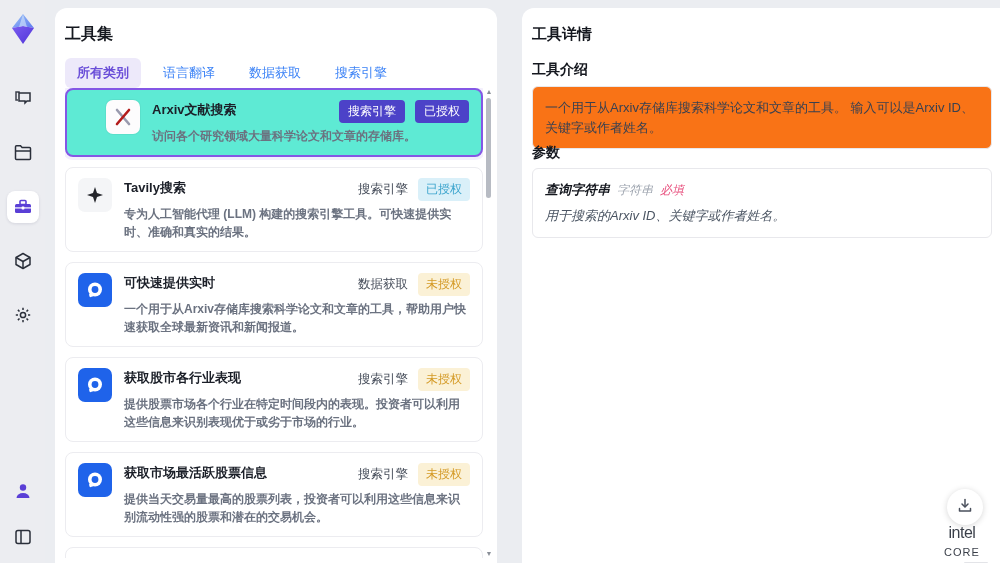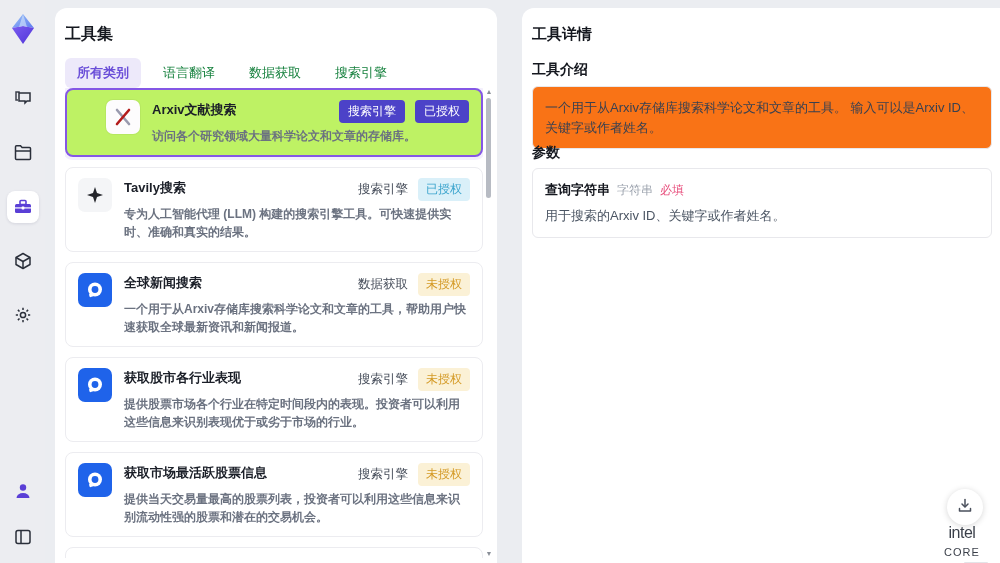--- a/index.html
+++ b/index.html
@@ -21,27 +21,27 @@
 
   
   .panel-left { position:absolute; left:55px; top:8px; width:442px; height:555px;
     background:#fff; border-radius:12px 12px 0 0; }
   .panel-right { position:absolute; left:522px; top:8px; width:491px; height:555px;
     background:#fff; border-radius:12px 0 0 0; }
 
   
   .lp-title { position:absolute; left:10px; top:16px; font-size:16px; font-weight:bold; color:#15181f; }
   .tabs { position:absolute; left:10px; top:50px; display:flex; gap:10px; align-items:flex-start; }
-  .tab { font-size:13px; color:#15803d; padding:6px 12px; border-radius:6px; cursor:pointer; white-space:nowrap; }
+  .tab { font-size:13px; color:#3b82f6; padding:6px 12px; border-radius:6px; cursor:pointer; white-space:nowrap; }
   .tab.active { background:#ede9fa; color:#6a4ed8; font-weight:bold; }
 
   .tool-list { position:absolute; left:10px; top:80px; width:418px; height:470px; overflow:hidden; }
   .tool-card { position:relative; display:flex; background:#fff; border:1px solid #ececf0;
     border-radius:8px; padding:10px 12px; margin-bottom:10px; cursor:pointer; }
-  .tool-card.selected { border:2px solid #8457e5; background:#bef264;
+  .tool-card.selected { border:2px solid #8457e5; background:#5eead4;
     box-shadow:0 0 0 3px rgba(140,100,235,.10);padding-left:39px; }
   .tool-icon { width:34px; height:34px; border-radius:7px; flex:0 0 34px; margin-right:12px;
     display:flex; align-items:center; justify-content:center; }
   .tool-icon.lightbox { background:#f4f5f7; }
   .tool-icon.whitebox { background:#fdfcfd; box-shadow:0 0 0 1px rgba(0,0,0,.04); }
   .tool-icon.bluebox { background:#1f63ea; }
   .tool-body { flex:1; min-width:0; }
   .tool-toprow { display:flex; align-items:flex-start; justify-content:space-between; }
   .tool-name { font-size:13px; font-weight:bold; color:#1b1f28; padding-top:1px; }
   .tool-desc { font-size:12px; color:#6b7280; line-height:1.5; margin-top:4px;font-weight:bold; }
@@ -57,21 +57,21 @@
   .lscroll .arrow { position:absolute; left:0; width:8px; font-size:7px; color:#8a8f98; text-align:center; line-height:8px; }
   .lscroll .thumb { position:absolute; left:1px; top:10px; width:5px; height:100px; background:#b7bbc3; border-radius:3px; }
 
   
   .rp-title { position:absolute; left:10px; top:17px; font-size:15px; font-weight:bold; color:#15181f; }
   .rp-sub1 { position:absolute; left:10px; top:53px; font-size:14px; font-weight:bold; color:#15181f; }
   .intro-box { position:absolute; left:10px; top:78px; width:460px; border:1px solid #e8e8ec;
     border-radius:6px; padding:11px 12px; font-size:13px; color:#3a4150; line-height:1.5; background:#f97316; }
   .rp-sub2 { position:absolute; left:10px; top:136px; font-size:14px; font-weight:bold; color:#15181f; }
   .param-box { position:absolute; left:10px; top:160px; width:460px; border:1px solid #e8e8ec;
-    border-radius:6px; padding:12px; background:#fff; }
+    border-radius:6px; padding:12px; background:#fff;font-style:italic; }
   .param-head { display:flex; align-items:baseline; gap:7px; }
   .param-name { font-size:13px; font-weight:bold; color:#15181f; }
   .param-type { font-size:12px; color:#9aa1ac; }
   .param-req { font-size:12px; color:#e8507e; }
   .param-desc { margin-top:8px; font-size:13px; color:#4b5563; }
 
   
   .fab { position:absolute; left:947px; top:489px; width:36px; height:36px; border-radius:50%;
     background:#fff; box-shadow:0 1px 6px rgba(0,0,0,.16); display:flex; align-items:center; justify-content:center; cursor:pointer; }
   .brand { position:absolute; left:930px; top:524px; width:64px; text-align:center; color:#3a3f49; }
@@ -217,21 +217,21 @@
     <div class="tool-card">
       <div class="tool-icon bluebox">
         <svg width="22" height="22" viewBox="0 0 22 22">
           <circle cx="11" cy="10.5" r="7" fill="#fff"></circle>
           <circle cx="11" cy="10.5" r="3.4" fill="#1f63ea"></circle>
           <rect x="5.2" y="14.5" width="4.4" height="3.4" rx="1" fill="#fff" transform="rotate(-18 7 16)"></rect>
         </svg>
       </div>
       <div class="tool-body">
         <div class="tool-toprow">
-          <span class="tool-name">全球新闻搜索</span>
+          <span class="tool-name">可快速提供实时</span>
           <span class="badge-row">
             <span class="cat-plain">数据获取</span>
             <span class="st-pill st-unauth">未授权</span>
           </span>
         </div>
         <div class="tool-desc">一个用于从Arxiv存储库搜索科学论文和文章的工具，帮助用户快速获取全球最新资讯和新闻报道。</div>
       </div>
     </div>
 
     <div class="tool-card">

